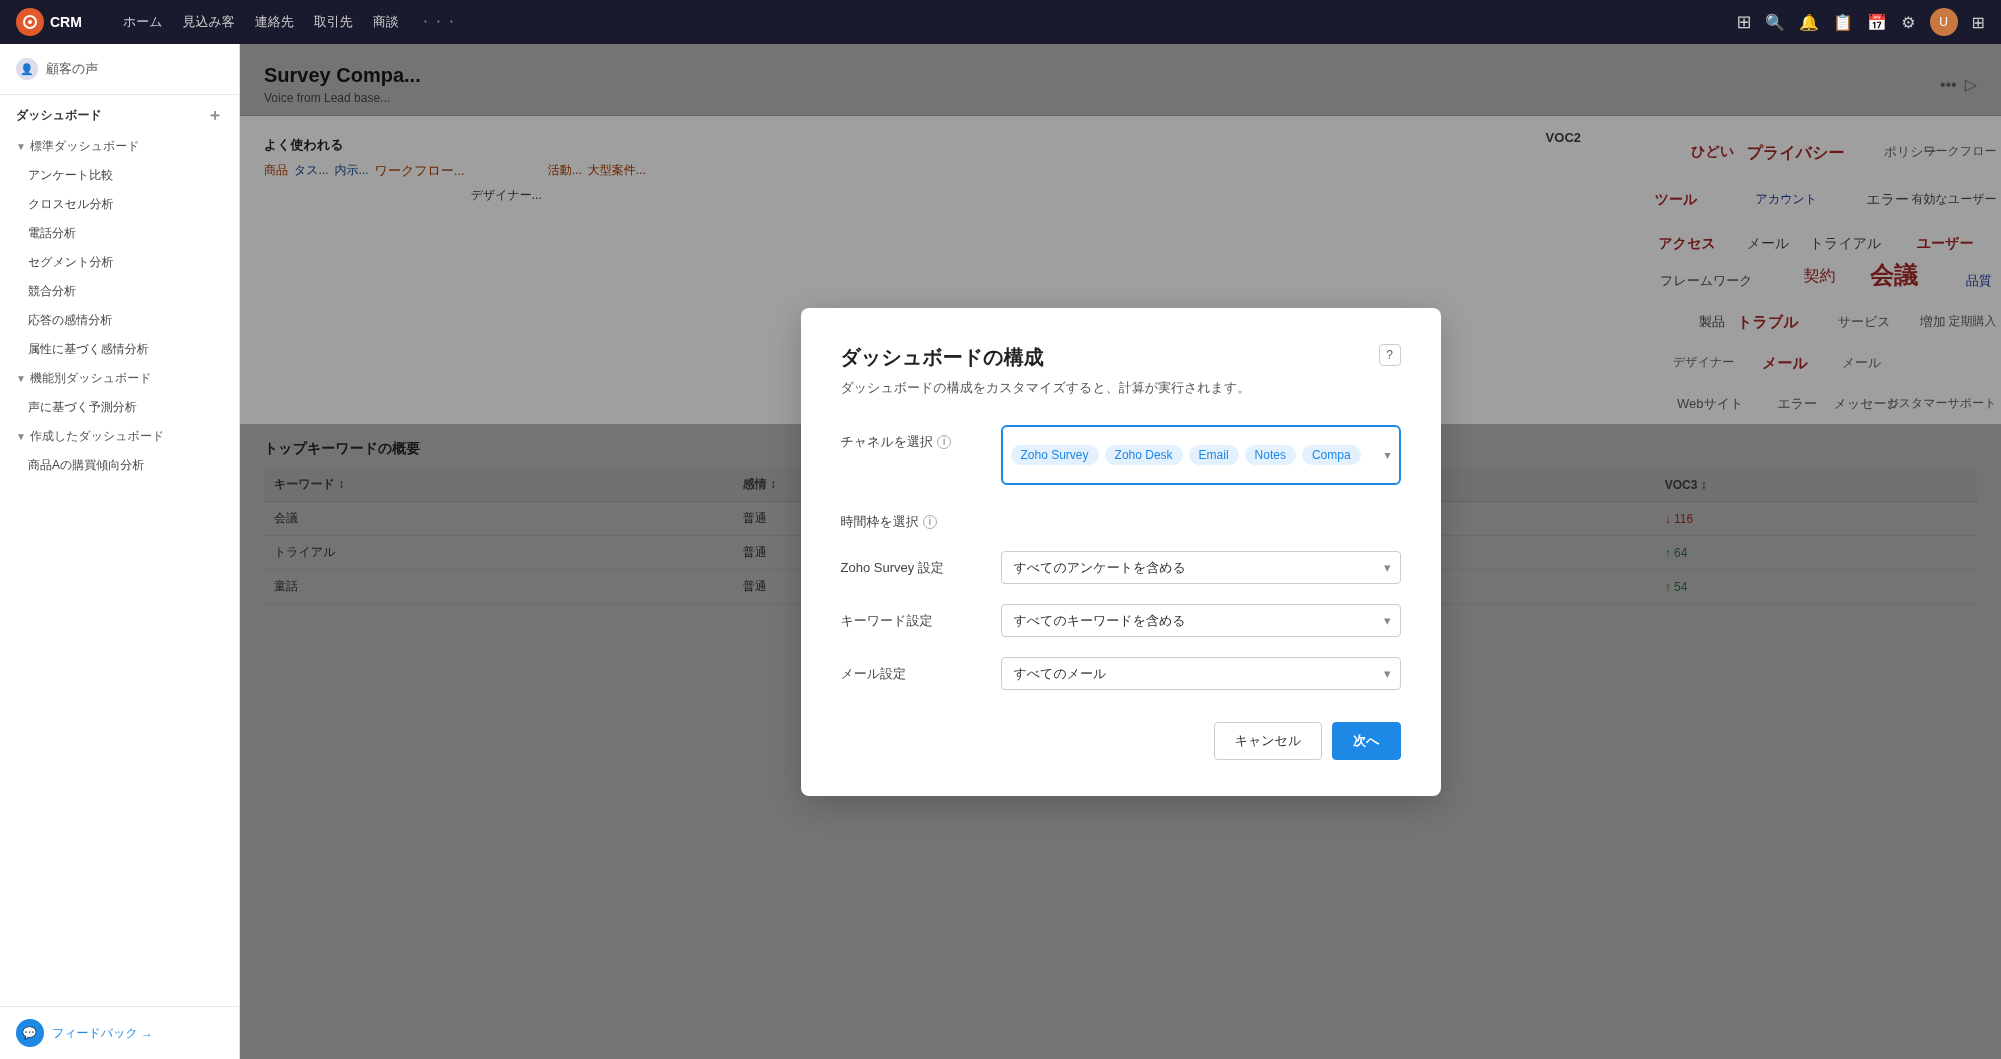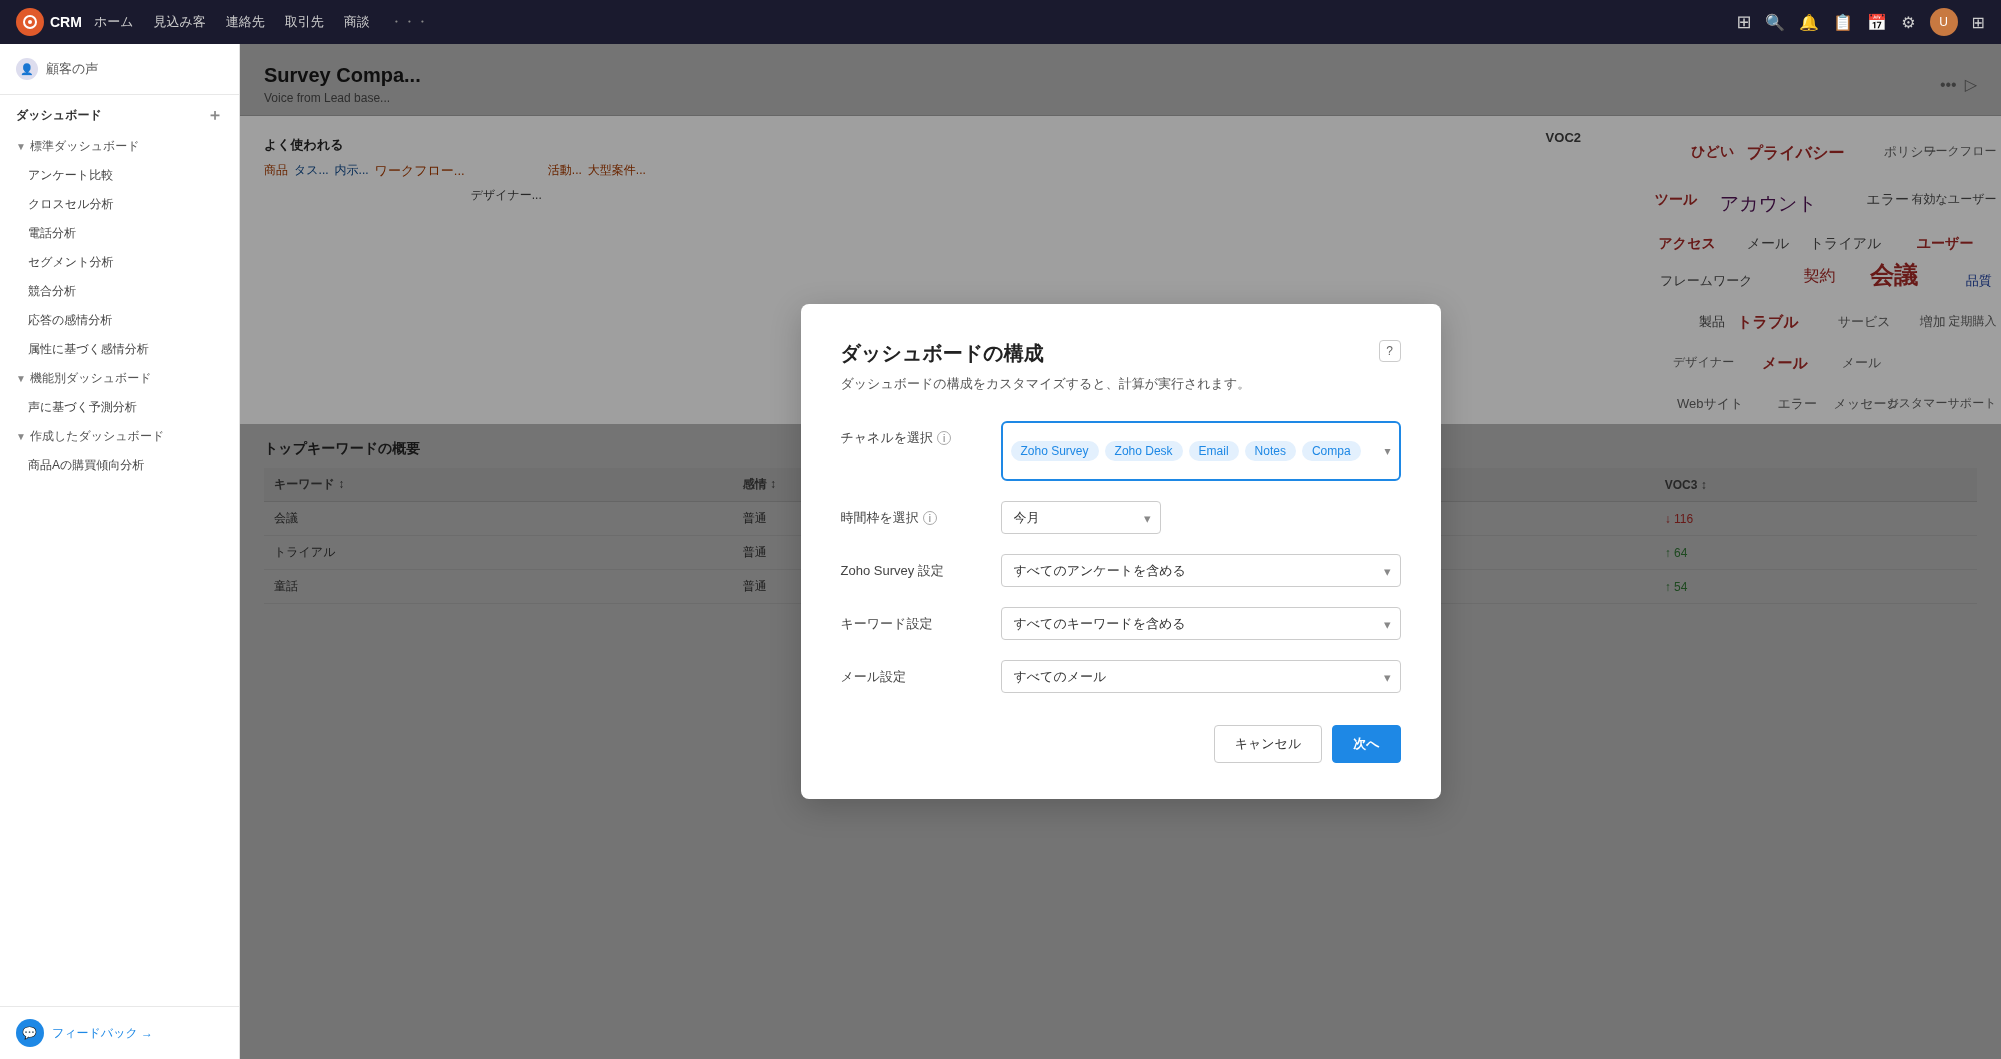--- a/index.html
+++ b/index.html
@@ -25,21 +25,21 @@
       z-index: 10;
       gap: 8px;
     }
     .top-nav-logo {
       display: flex;
       align-items: center;
       gap: 6px;
       color: #fff;
       font-size: 14px;
       font-weight: bold;
-      margin-right: 4px;
+      margin-right: 33px;
     }
     .top-nav-logo-icon {
       width: 28px;
       height: 28px;
       background: #e05a2b;
       border-radius: 50%;
       display: flex;
       align-items: center;
       justify-content: center;
       color: white;
@@ -505,21 +505,21 @@
       </div>
 
       <div style="position:absolute;top:14px;right:420px;font-size:13px;font-weight:bold;color:#555;">VOC2</div>
 
       <div style="position:absolute;top:0;right:0;width:460px;height:340px;overflow:hidden;">
         <span style="position:absolute;top:8%;right:58%;font-size:14px;color:#e53935;font-weight:bold;">ひどい</span>
         <span style="position:absolute;top:8%;right:34%;font-size:16px;color:#e53935;font-weight:bold;">プライバシー</span>
         <span style="position:absolute;top:8%;right:14%;font-size:13px;color:#888;">ポリシー</span>
         <span style="position:absolute;top:8%;right:1%;font-size:12px;color:#888;">ワークフロー</span>
         <span style="position:absolute;top:22%;right:66%;font-size:14px;color:#e53935;font-weight:bold;">ツール</span>
-        <span style="position:absolute;top:22%;right:40%;font-size:19px;color:#701a75;">アカウント</span>
+        <span style="position:absolute;top:22%;right:40%;font-size:12px;color:#1d4ed8;">アカウント</span>
         <span style="position:absolute;top:22%;right:20%;font-size:14px;color:#666;">エラー</span>
         <span style="position:absolute;top:22%;right:1%;font-size:12px;color:#666;">有効なユーザー</span>
         <span style="position:absolute;top:35%;right:62%;font-size:14px;color:#e53935;font-weight:bold;">アクセス</span>
         <span style="position:absolute;top:35%;right:46%;font-size:14px;color:#666;">メール</span>
         <span style="position:absolute;top:35%;right:26%;font-size:14px;color:#666;">トライアル</span>
         <span style="position:absolute;top:35%;right:6%;font-size:14px;color:#e53935;font-weight:bold;">ユーザー</span>
         <span style="position:absolute;top:46%;right:54%;font-size:13px;color:#666;">フレームワーク</span>
         <span style="position:absolute;top:44%;right:36%;font-size:16px;color:#e53935;font-weight:normal;text-align:right;">契約</span>
         <span style="position:absolute;top:42%;right:18%;font-size:24px;color:#e53935;font-weight:bold;">会議</span>
         <span style="position:absolute;top:46%;right:2%;font-size:13px;color:#1d4ed8;">品質</span>
@@ -610,27 +610,20 @@
             <span class="dropdown-arrow">▾</span>
           </div>
         </div>
       </div>
 
       <div class="form-row">
         <div class="form-label">
           <span>時間枠を選択</span>
           <div class="info-icon">i</div>
         </div>
-        <div class="form-control">
-          <div class="select-wrapper">
-            <select class="select-control">
-              <option value="今月">今月</option>
-            </select>
-          </div>
-        </div>
       </div>
 
       <div class="form-row">
         <div class="form-label">
           <span>Zoho Survey 設定</span>
         </div>
         <div class="form-control">
           <div class="full-select-wrapper">
             <select class="select-control">
               <option value="すべてのアンケートを含める">すべてのアンケートを含める</option>

